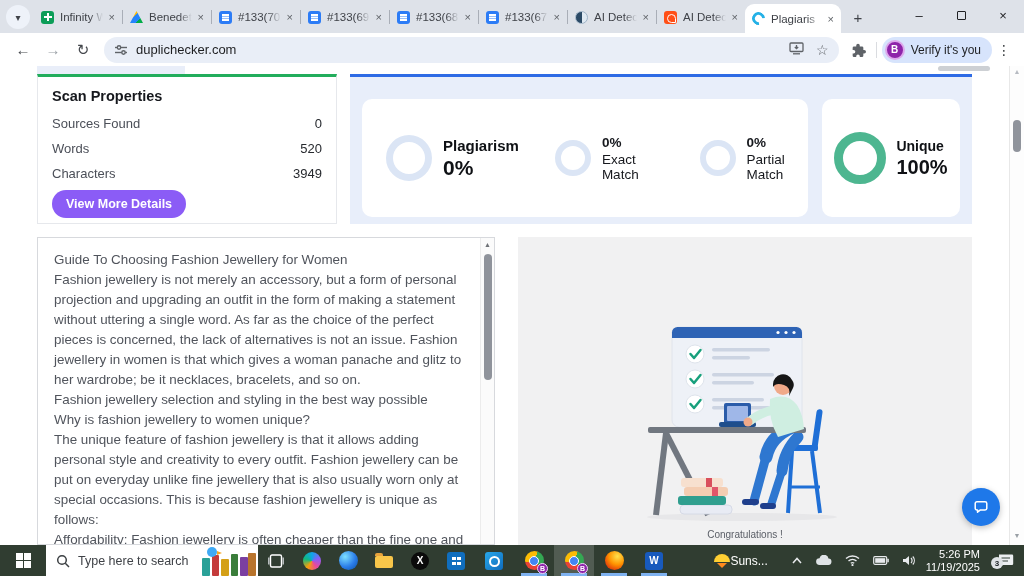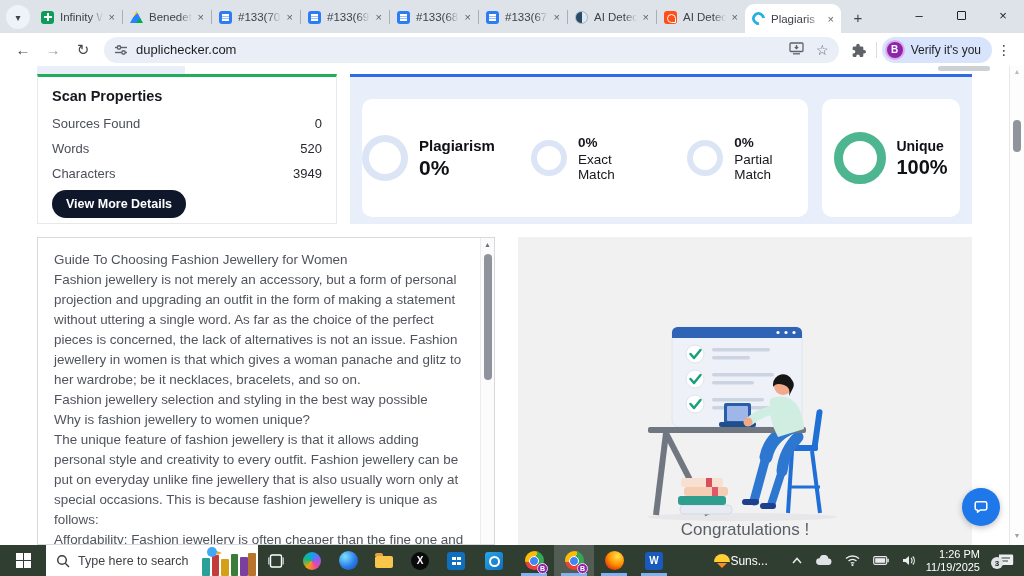--- a/index.html
+++ b/index.html
@@ -53,24 +53,24 @@
 
   
   .page{position:relative;height:479px;background:#fff;overflow:hidden;}
   .top-strip{position:absolute;left:37px;top:0;width:148px;height:8px;background:#e9eef9;}
   .top-pill{position:absolute;left:938px;top:0;width:52px;height:5px;background:#cdd0d4;border-radius:3px;}
 
   .scan-card{position:absolute;left:37px;top:8px;width:300px;height:150px;background:#fff;border:1px solid #e6e8ec;border-top:3px solid var(--green);padding:11px 14px;}
   .scan-title{font-size:14.5px;font-weight:bold;color:#16181d;margin-bottom:7px;}
   .scan-row{display:flex;justify-content:space-between;font-size:13px;color:#4b4f58;padding:5px 0;}
   .scan-row .v{color:#26292e;}
-  .scan-btn{display:inline-block;margin-top:4px;background:#0f172a;color:#fff;font-size:12.5px;font-weight:bold;padding:7px 14px;border-radius:17px;}
+  .scan-btn{display:inline-block;margin-top:4px;background:#8b5cf6;color:#fff;font-size:12.5px;font-weight:bold;padding:7px 14px;border-radius:17px;}
 
   .results{position:absolute;left:350px;top:8px;width:622px;height:150px;background:#e8eefa;border-top:3px solid var(--blue);}
-  .card-a{position:absolute;left:12px;top:22px;width:446px;height:118px;background:#fff;border-radius:10px;display:flex;align-items:center;}
+  .card-a{position:absolute;left:12px;top:22px;width:446px;height:118px;background:#fff;border-radius:10px;display:flex;align-items:center;padding-left:24px;}
   .card-b{position:absolute;right:12px;top:22px;width:138px;height:118px;background:#fff;border-radius:10px;display:flex;align-items:center;justify-content:center;gap:10px;}
   .ring{border-radius:50%;flex:0 0 auto;}
   .ring.big{width:46px;height:46px;border:7px solid #dbe5f5;}
   .ring.small{width:36px;height:36px;border:6px solid #dbe5f5;}
   .ring.green{width:52px;height:52px;border:9px solid var(--unique);}
   .metric{display:flex;align-items:center;gap:11px;}
   .metric .labels{display:flex;flex-direction:column;gap:2px;}
   .m-title{font-size:15px;font-weight:800;color:#0f1115;}
   .m-big{font-size:21px;font-weight:800;color:#0f1115;}
   .m-val{font-size:13.5px;font-weight:bold;color:#16181d;}
@@ -80,21 +80,21 @@
   .u-big{font-size:20px;font-weight:800;color:#0f1115;}
 
   .text-panel{position:absolute;left:37px;top:171px;width:458px;bottom:0;background:#fff;border:1px solid #d7d9dd;padding:12px 30px 0 16px;overflow:hidden;}
   .text-panel p{font-size:13.4px;line-height:20px;color:#50545c;}
   .panel-scroll{position:absolute;right:0;top:0;bottom:0;width:14px;background:#fbfbfb;border-left:1px solid #ececec;}
   .panel-scroll .arr{position:absolute;top:3px;left:0;width:100%;text-align:center;font-size:7px;color:#6f7277;}
   .panel-scroll .thumb{position:absolute;top:16px;left:2.5px;width:8px;height:126px;background:#8f939b;border-radius:4px;}
 
   .grey-panel{position:absolute;left:518px;top:171px;right:52px;bottom:0;background:#f1f1f2;}
   .illus{position:absolute;left:50%;top:72px;transform:translateX(-50%);}
-  .congrats{position:absolute;bottom:5px;left:0;width:100%;text-align:center;font-size:17px;color:#5a5e66;}
+  .congrats{position:absolute;bottom:5px;left:0;width:100%;text-align:center;font-size:10px;color:#5a5e66;}
 
   .chat-fab{position:absolute;right:24px;top:422px;width:38px;height:38px;border-radius:50%;background:var(--chat);display:flex;align-items:center;justify-content:center;box-shadow:0 2px 6px rgba(0,0,0,.25);}
 
   .win-scroll{position:absolute;right:0;top:0;bottom:0;width:15px;background:#fdfdfd;border-left:1px solid #e8e8e8;}
   .win-scroll .arr-up{position:absolute;top:2px;width:100%;text-align:center;font-size:7px;color:#b7bbc2;}
   .win-scroll .arr-dn{position:absolute;bottom:6px;width:100%;text-align:center;font-size:7px;color:#9aa0a6;}
   .win-scroll .thumb{position:absolute;top:54px;left:3px;width:8px;height:32px;background:#90949c;border-radius:4px;}
 
   
   .taskbar{height:31px;background:var(--taskbar);display:flex;align-items:center;color:#fff;}
@@ -485,21 +485,21 @@
           <rect x="14.3" y="2.8" width="1.5" height="3.4" fill="#e8eaed"></rect>
           <rect x="2.2" y="2.2" width="10" height="4.6" fill="#e8eaed"></rect>
         </svg>
       <svg width="14" height="11" viewBox="0 0 14 11">
           <polygon points="1,4 3.5,4 7,1 7,10 3.5,7 1,7" fill="#e8eaed"></polygon>
           <path d="M9 3 a3.5 3.5 0 0 1 0 5 M10.8 1.5 a6 6 0 0 1 0 8" stroke="#e8eaed" stroke-width="1.2" fill="none"></path>
         </svg>
     </div>
 
     <div class="clock">
-      <div>1:26 PM</div>
+      <div>5:26 PM</div>
       <div>11/19/2025</div>
     </div>
 
     <div class="notif">
       <svg width="17" height="15" viewBox="0 0 17 15">
           <path d="M2 1.5 h13 a1.2 1.2 0 0 1 1.2 1.2 v8 a1.2 1.2 0 0 1 -1.2 1.2 h-9 l-4 3 z" fill="#eceff1"></path>
           <line x1="4.5" y1="5" x2="13" y2="5" stroke="#45514a" stroke-width="1.1"></line>
           <line x1="4.5" y1="8" x2="11" y2="8" stroke="#45514a" stroke-width="1.1"></line>
         </svg>
       <span class="nbadge">3</span>

